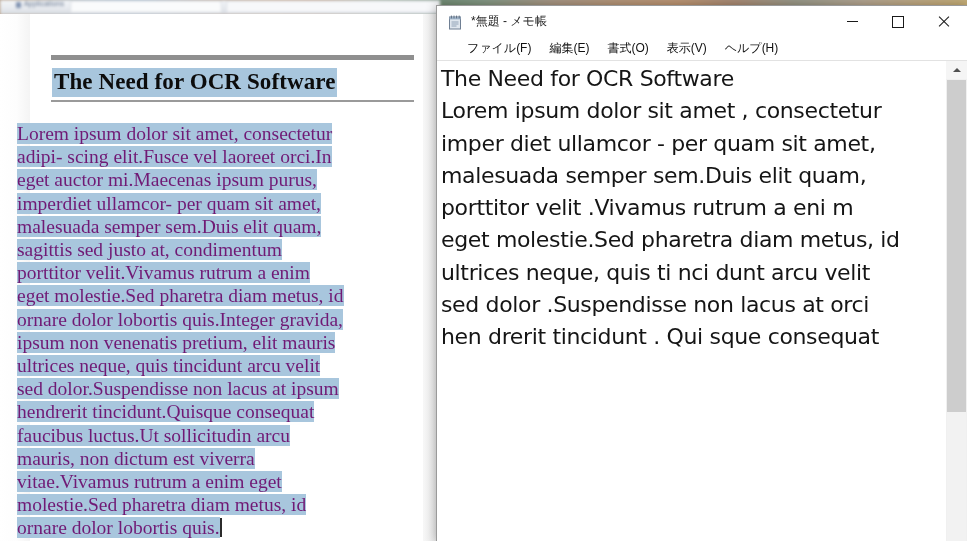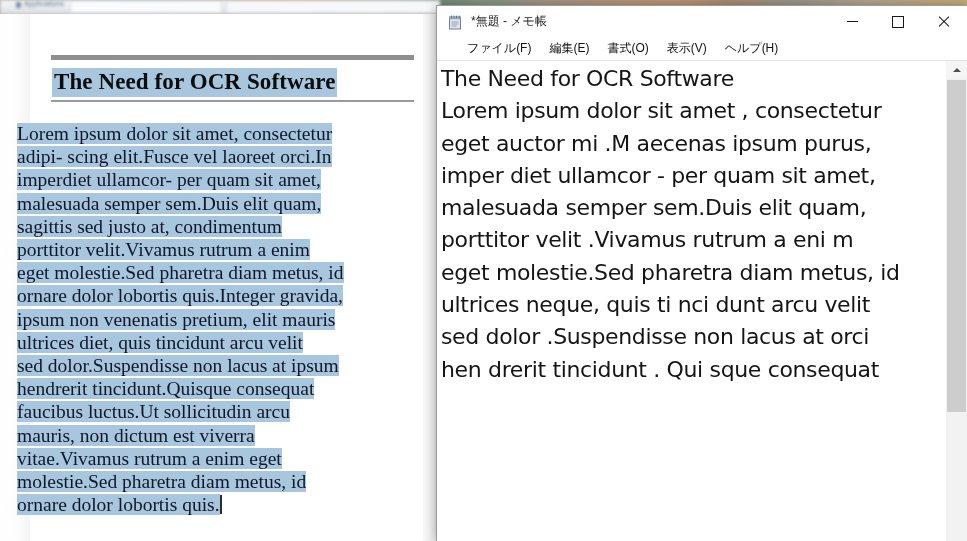--- a/index.html
+++ b/index.html
@@ -122,21 +122,21 @@
     white-space: nowrap;
   }
 
   #document-body {
     position: absolute;
     left: 17px; top: 108px;
     width: 404px;
     font-family: "Liberation Serif", "DejaVu Serif", serif;
     font-size: 19.5px;
     line-height: 23.2px;
-    color: #0f172a;
+    color: #701a75;
   }
   #document-body .doc-line {
     display: block;
     white-space: pre;
   }
   #document-body .doc-line span.hl {
     background: #a8c6dd;
     box-decoration-break: clone;
     -webkit-box-decoration-break: clone;
   }
@@ -306,28 +306,29 @@
   <div class="page-edge-left"></div>
   <div class="page-edge-right"></div>
 
   <div class="doc-rule-top"></div>
   <div id="document-title">The Need for OCR Software</div>
   <div class="doc-rule-bottom"></div>
 
   <div id="document-body">
       <span class="doc-line"><span class="hl">Lorem ipsum dolor sit amet, consectetur</span></span>
       <span class="doc-line"><span class="hl">adipi- scing elit.Fusce vel laoreet orci.In</span></span>
+      <span class="doc-line"><span class="hl">eget auctor mi.Maecenas ipsum purus,</span></span>
       <span class="doc-line"><span class="hl">imperdiet ullamcor- per quam sit amet,</span></span>
       <span class="doc-line"><span class="hl">malesuada semper sem.Duis elit quam,</span></span>
       <span class="doc-line"><span class="hl">sagittis sed justo at, condimentum</span></span>
       <span class="doc-line"><span class="hl">porttitor velit.Vivamus rutrum a enim</span></span>
       <span class="doc-line"><span class="hl">eget molestie.Sed pharetra diam metus, id</span></span>
       <span class="doc-line"><span class="hl">ornare dolor lobortis quis.Integer gravida,</span></span>
       <span class="doc-line"><span class="hl">ipsum non venenatis pretium, elit mauris</span></span>
-      <span class="doc-line"><span class="hl">ultrices diet, quis tincidunt arcu velit</span></span>
+      <span class="doc-line"><span class="hl">ultrices neque, quis tincidunt arcu velit</span></span>
       <span class="doc-line"><span class="hl">sed dolor.Suspendisse non lacus at ipsum</span></span>
       <span class="doc-line"><span class="hl">hendrerit tincidunt.Quisque consequat</span></span>
       <span class="doc-line"><span class="hl">faucibus luctus.Ut sollicitudin arcu</span></span>
       <span class="doc-line"><span class="hl">mauris, non dictum est viverra</span></span>
       <span class="doc-line"><span class="hl">vitae.Vivamus rutrum a enim eget</span></span>
       <span class="doc-line"><span class="hl">molestie.Sed pharetra diam metus, id</span></span>
       <span class="doc-line"><span class="hl">ornare dolor lobortis quis.</span><span class="caret"></span></span>
     </div>
 </div>
 
@@ -366,21 +367,20 @@
       <div class="menu-item">ファイル(F)</div>
       <div class="menu-item">編集(E)</div>
       <div class="menu-item">書式(O)</div>
       <div class="menu-item">表示(V)</div>
       <div class="menu-item">ヘルプ(H)</div>
     </div>
 
   <div id="notepad-text-area">
       <span class="np-line">The Need for OCR Software</span>
       <span class="np-line">Lorem ipsum dolor sit amet , consectetur</span>
-      <span class="np-line">eget auctor mi .M aecenas ipsum purus,</span>
       <span class="np-line">imper diet ullamcor - per quam sit amet,</span>
       <span class="np-line">malesuada semper sem.Duis elit quam,</span>
       <span class="np-line">porttitor velit .Vivamus rutrum a eni m</span>
       <span class="np-line">eget molestie.Sed pharetra diam metus, id</span>
       <span class="np-line">ultrices neque, quis ti nci dunt arcu velit</span>
       <span class="np-line">sed dolor .Suspendisse non lacus at orci</span>
       <span class="np-line">hen drerit tincidunt . Qui sque consequat</span>
     </div>
 
   <div id="notepad-scrollbar">

